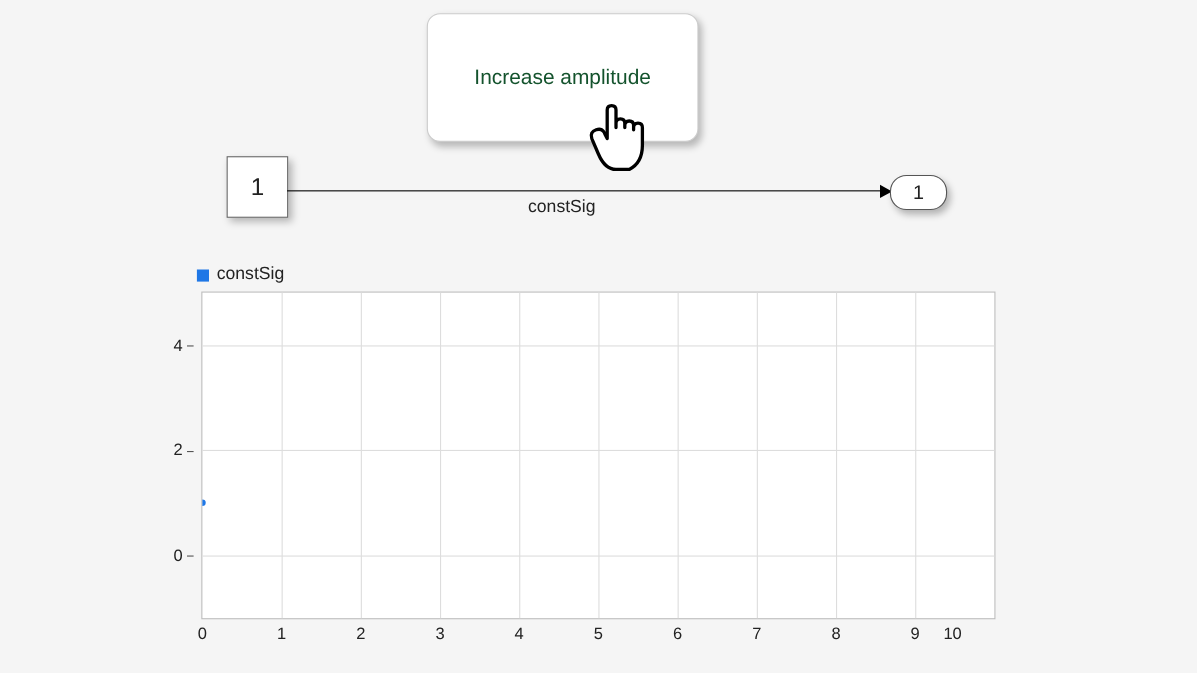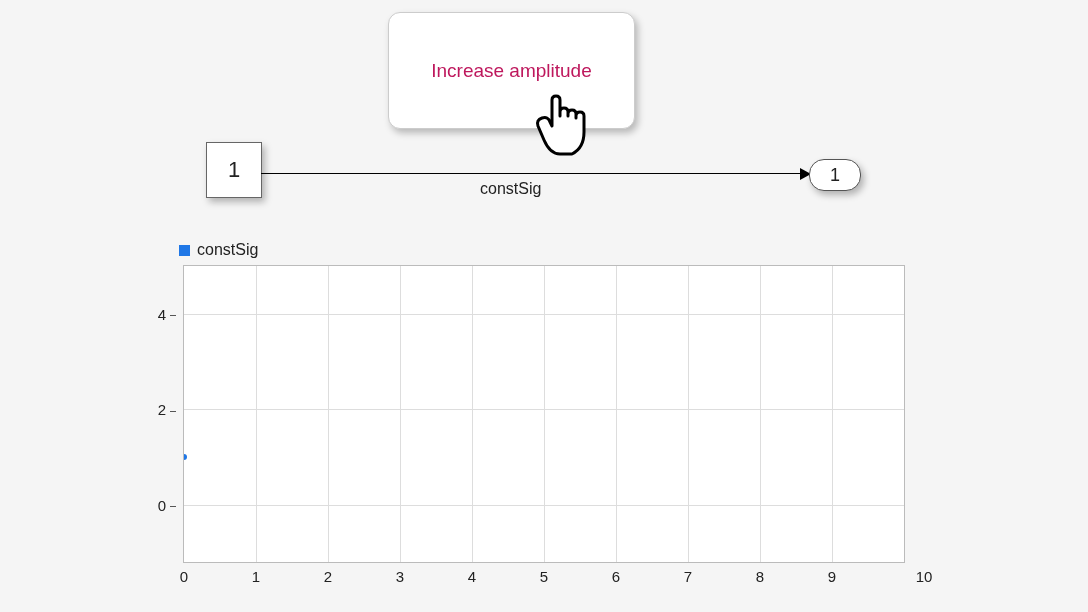--- a/index.html
+++ b/index.html
@@ -4,21 +4,21 @@
 <style>
   html,body{margin:0;padding:0;background:#f5f5f5;font-family:Arial,Helvetica,sans-serif;}
   .stage{position:relative;width:1088px;height:612px;}
 
   
   .callout{
     position:absolute;left:388px;top:12px;width:245px;height:115px;
     background:#fff;border:1px solid #ccc;border-radius:12px;
     box-shadow:3px 4px 7px rgba(0,0,0,0.25);
     display:flex;align-items:center;justify-content:center;
-    font-size:19px;color:#be185d;
+    font-size:19px;color:#14532d;
   }
 
   
   .hand{position:absolute;left:532px;top:92px;pointer-events:none;}
 
   
   .const-block{
     position:absolute;left:206px;top:142px;width:54px;height:54px;
     background:#fff;border:1px solid #666;
     box-shadow:3px 4px 7px rgba(0,0,0,0.28);
@@ -110,21 +110,21 @@
       <div class="vgrid" style="left: 360px;"></div>
       <div class="xtick" style="left: 360px;">5</div>
       <div class="vgrid" style="left: 432px;"></div>
       <div class="xtick" style="left: 432px;">6</div>
       <div class="vgrid" style="left: 504px;"></div>
       <div class="xtick" style="left: 504px;">7</div>
       <div class="vgrid" style="left: 576px;"></div>
       <div class="xtick" style="left: 576px;">8</div>
       <div class="vgrid" style="left: 648px;"></div>
       <div class="xtick" style="left: 648px;">9</div>
-      <div class="xtick" style="left: 740px;">10</div>
+      <div class="xtick" style="left: 682px;">10</div>
       <div class="hgrid" style="top: 238.71px;"></div>
       <div class="ytick" style="top: 238.71px;">0<span class="dash"></span></div>
       <div class="hgrid" style="top: 143.226px;"></div>
       <div class="ytick" style="top: 143.226px;">2<span class="dash"></span></div>
       <div class="hgrid" style="top: 47.7419px;"></div>
       <div class="ytick" style="top: 47.7419px;">4<span class="dash"></span></div>
       <div class="dot half" style="left: 0px; top: 190.968px; background: rgb(31, 119, 230);"></div>
     </div>
 
 </div>

